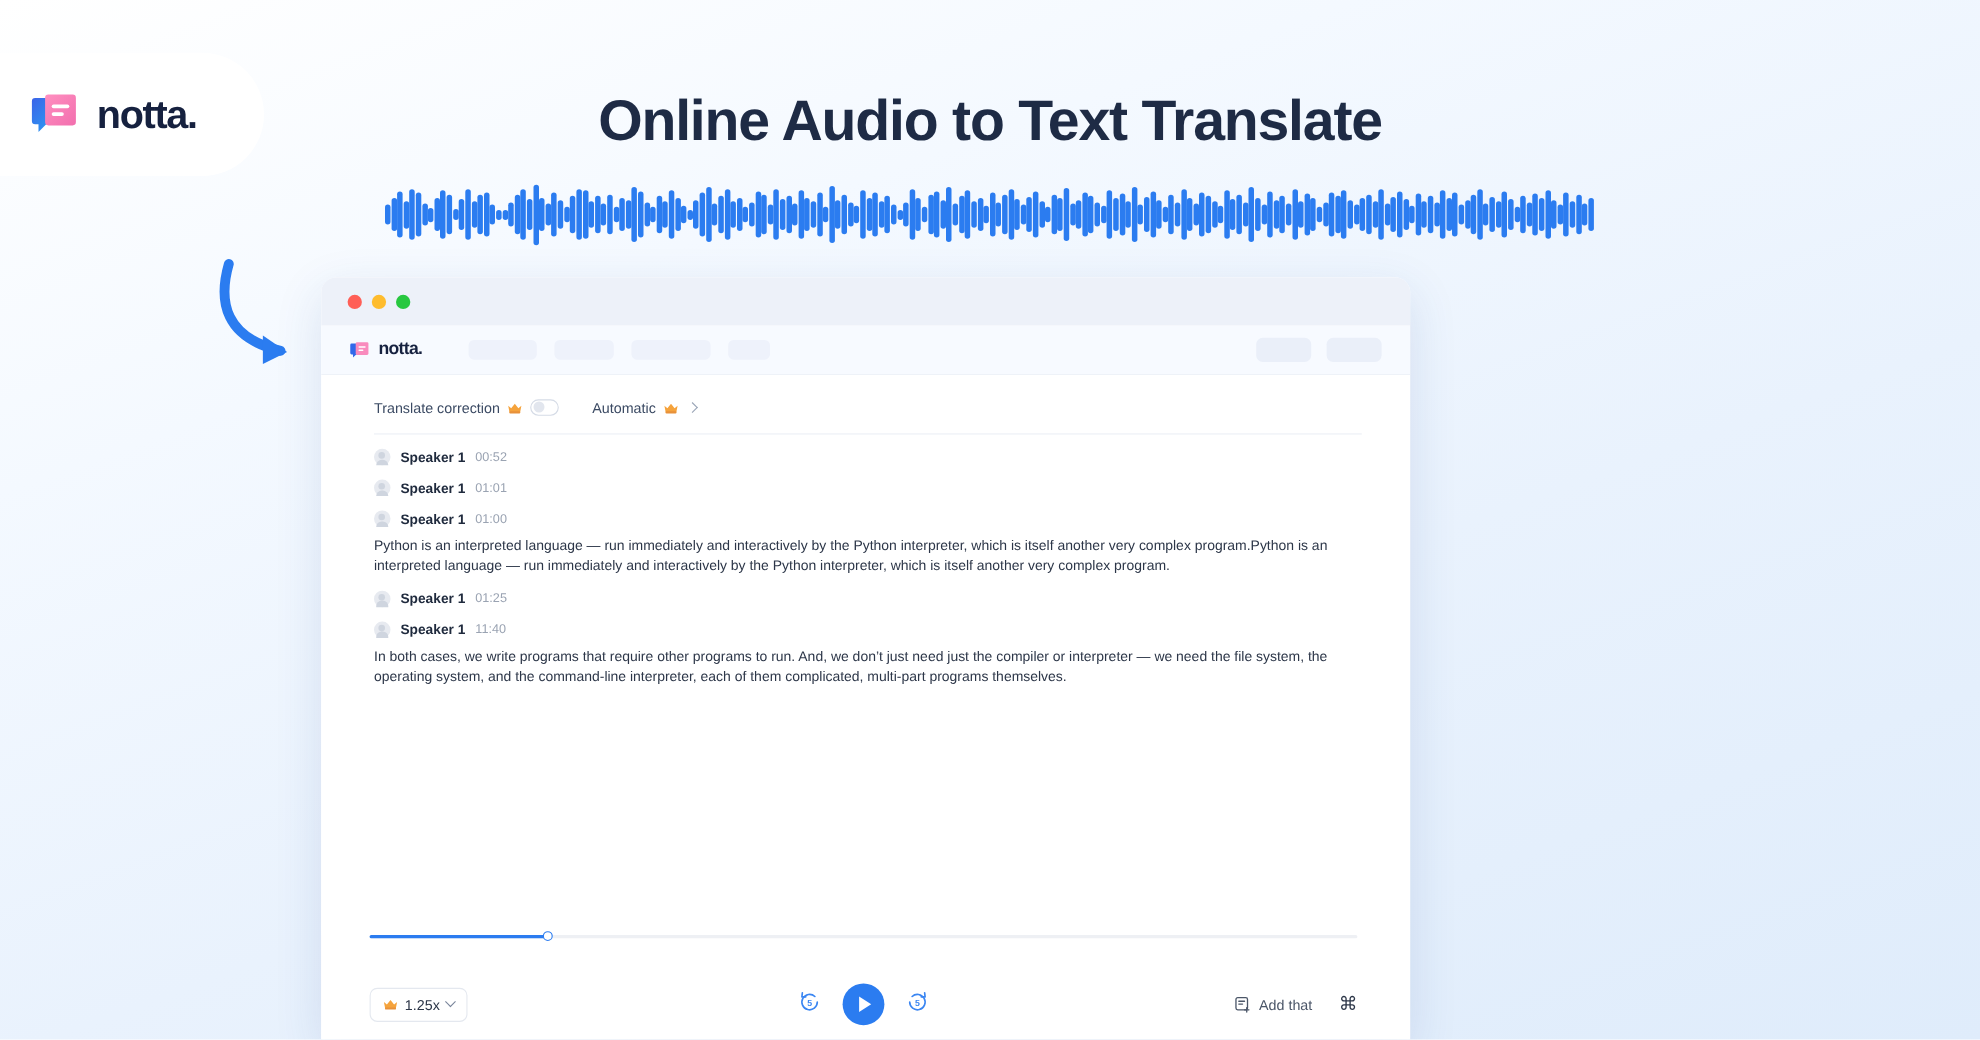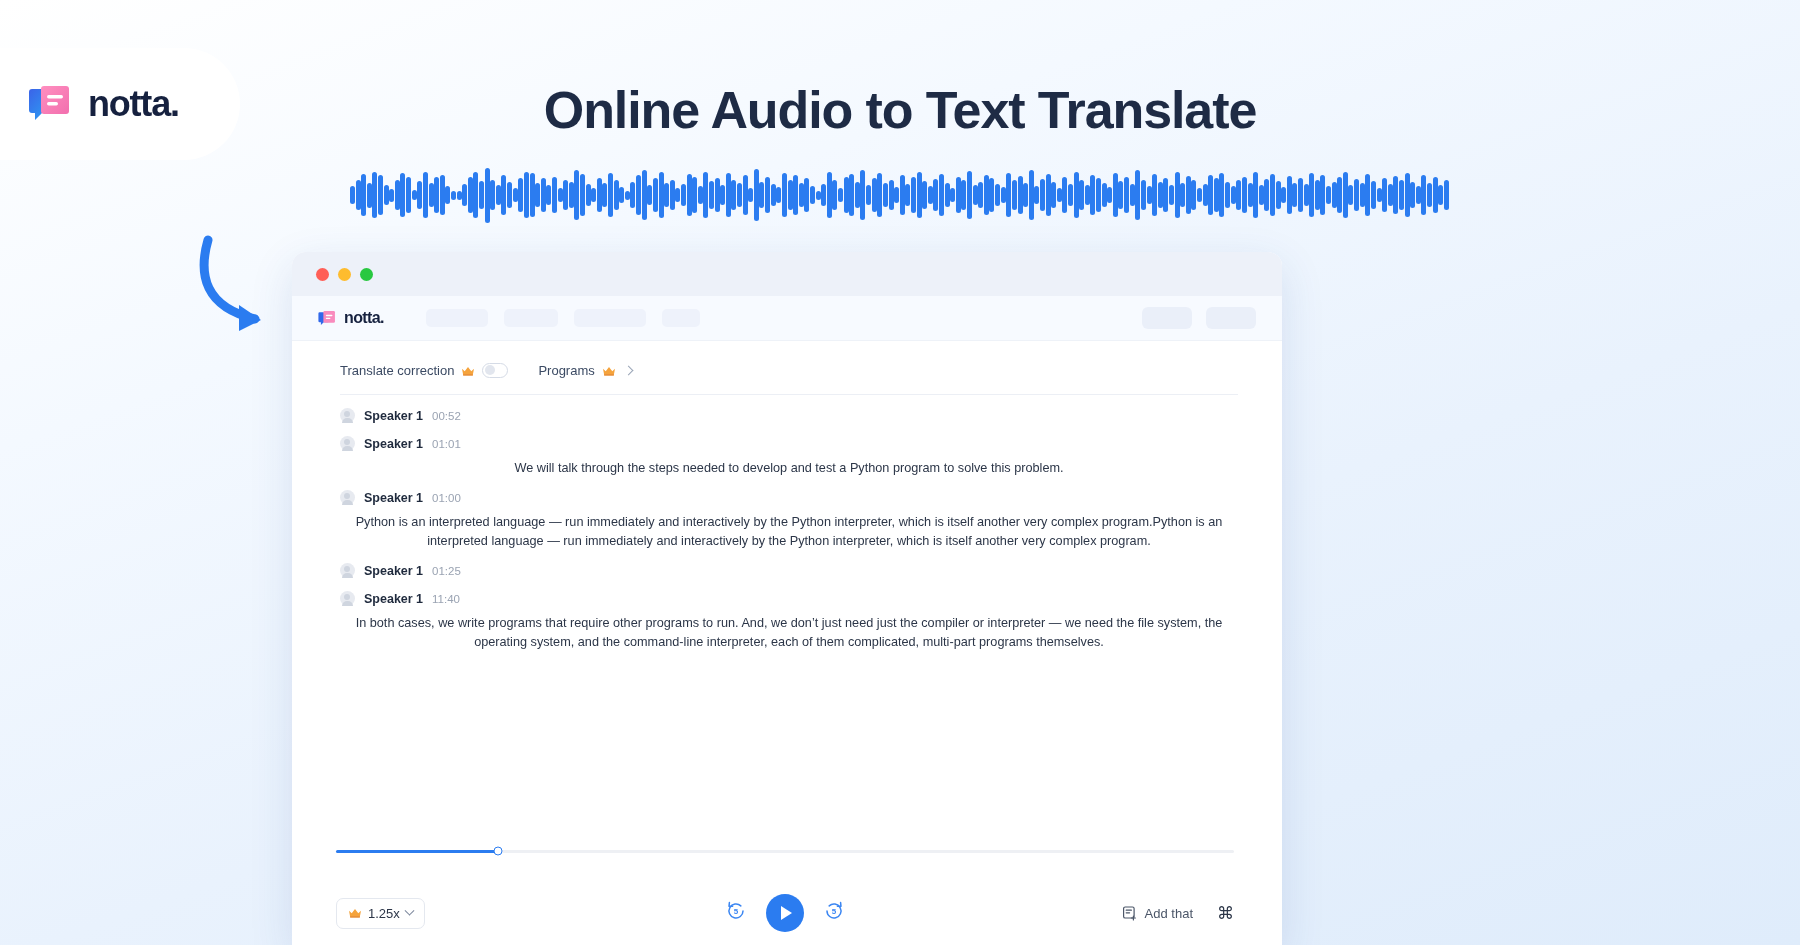--- a/index.html
+++ b/index.html
@@ -108,21 +108,21 @@
     width: 10px; height: 10px; border-radius: 50%;
     background: #e2e6ee;
   }
   .chev {
     width: 7px; height: 7px; border-right: 1.4px solid #9aa5b7;
     border-top: 1.4px solid #9aa5b7; transform: rotate(45deg);
     flex: none; margin-left: 2px;
   }
 
   
-  .seg { margin-top: 13px; text-align: center; }
+  .seg { margin-top: 13px; }
   .seg-head { display: flex; align-items: center; gap: 9px; margin-bottom: 8px; }
   .avatar {
     width: 15px; height: 15px; border-radius: 50%;
     background: #e7eaf0; position: relative; flex: none;
   }
   .avatar::before {
     content:""; position:absolute; left:4.4px; top:2.8px;
     width:6px; height:6px; border-radius:50%; background:#cfd5df;
   }
   .avatar::after {
@@ -457,21 +457,21 @@
     <div class="doc-tools">
       <span class="tool">
         <span>Translate correction</span>
         <svg class="crown" viewBox="0 0 16 14">
           <path d="M1 4.5 L4.2 7.2 L8 2.4 L11.8 7.2 L15 4.5 L13.6 11.6 L2.4 11.6 Z" fill="#f5a33c"></path>
           <rect x="2.2" y="10.4" width="11.6" height="2.2" rx="1" fill="#e8913a"></rect>
         </svg>
         <span class="toggle"></span>
       </span>
       <span class="tool">
-        <span>Programs</span>
+        <span>Automatic</span>
         <svg class="crown" viewBox="0 0 16 14">
           <path d="M1 4.5 L4.2 7.2 L8 2.4 L11.8 7.2 L15 4.5 L13.6 11.6 L2.4 11.6 Z" fill="#f5a33c"></path>
           <rect x="2.2" y="10.4" width="11.6" height="2.2" rx="1" fill="#e8913a"></rect>
         </svg>
         <span class="chev"></span>
       </span>
     </div>
 
     <div id="segments">
         <div class="seg">
@@ -480,21 +480,20 @@
             <span class="spk">Speaker 1</span>
             <span class="tstamp">00:52</span>
           </div>
         </div>
         <div class="seg">
           <div class="seg-head">
             <span class="avatar"></span>
             <span class="spk">Speaker 1</span>
             <span class="tstamp">01:01</span>
           </div>
-          <div class="seg-text">We will talk through the steps needed to develop and test a Python program to solve this problem.</div>
         </div>
         <div class="seg">
           <div class="seg-head">
             <span class="avatar"></span>
             <span class="spk">Speaker 1</span>
             <span class="tstamp">01:00</span>
           </div>
           <div class="seg-text">Python is an interpreted language — run immediately and interactively by the Python interpreter, which is itself another very complex program.Python is an interpreted language — run immediately and interactively by the Python interpreter, which is itself another very complex program.</div>
         </div>
         <div class="seg">

